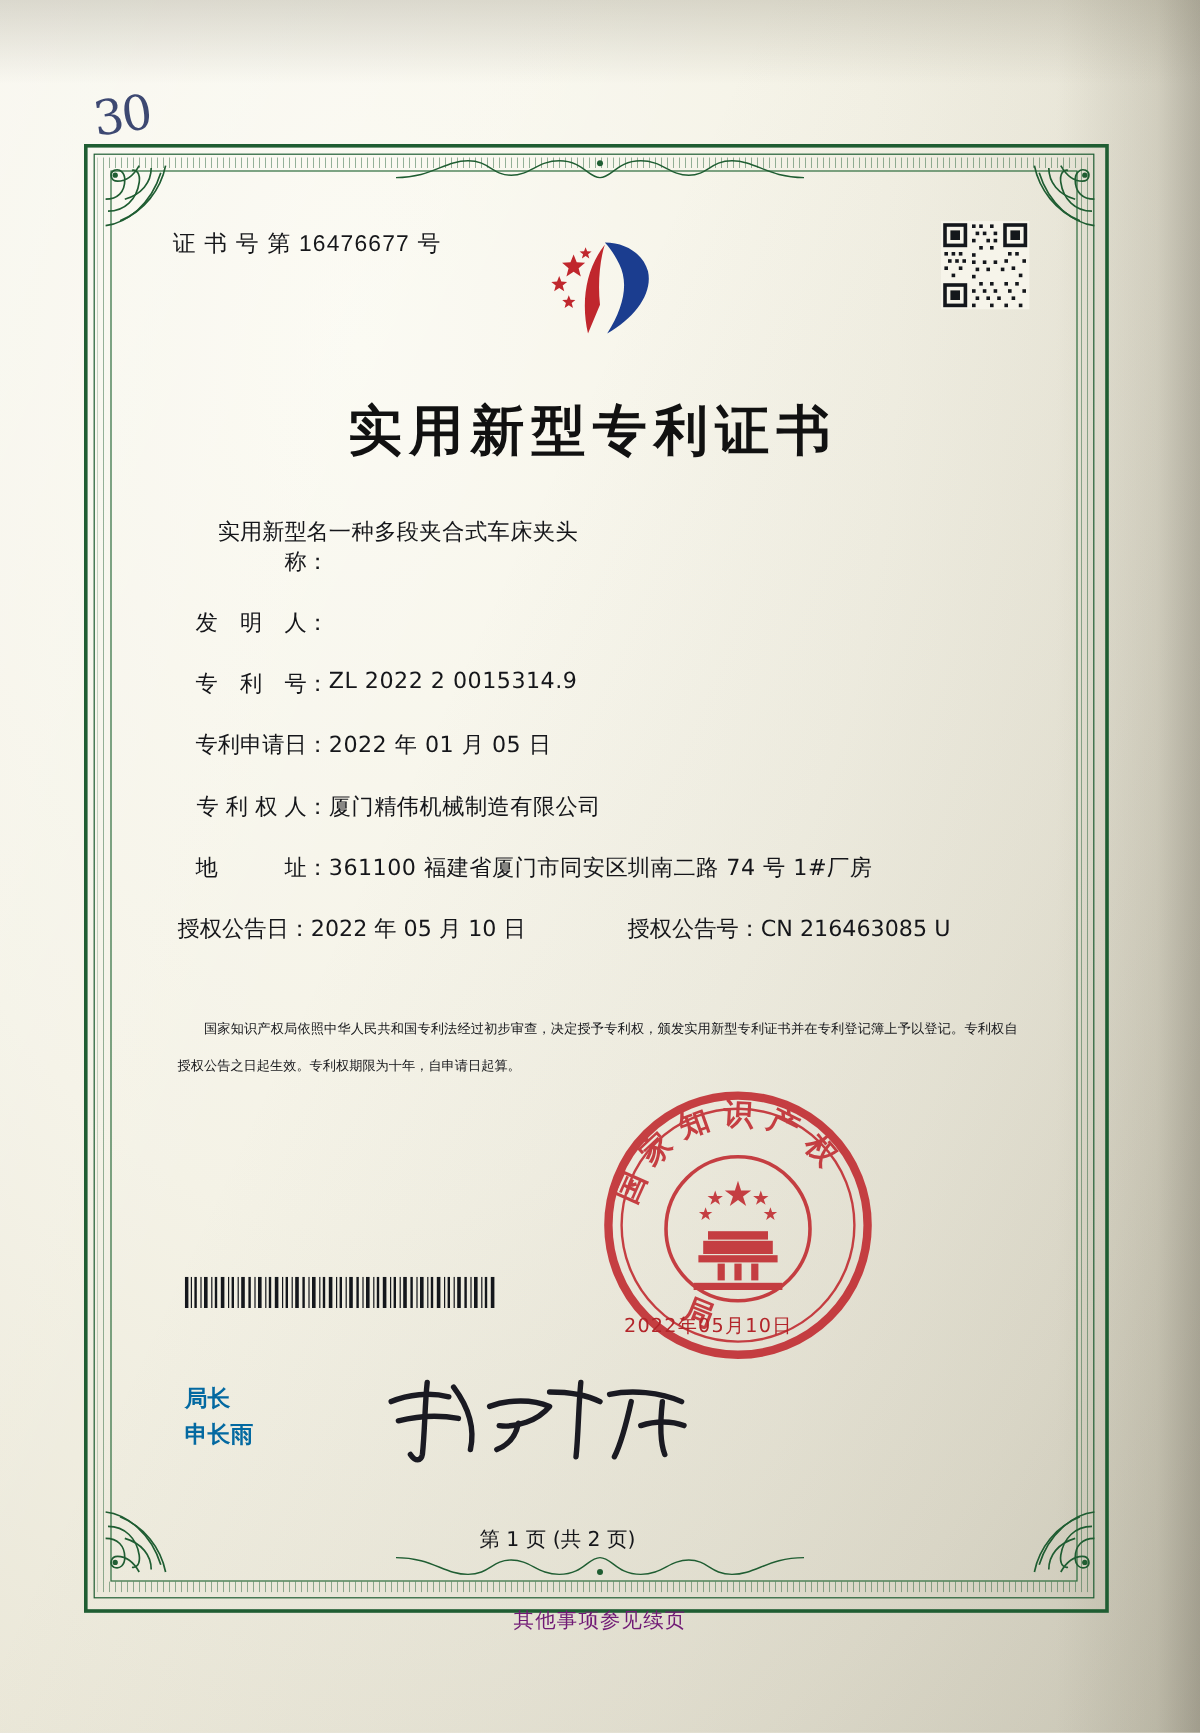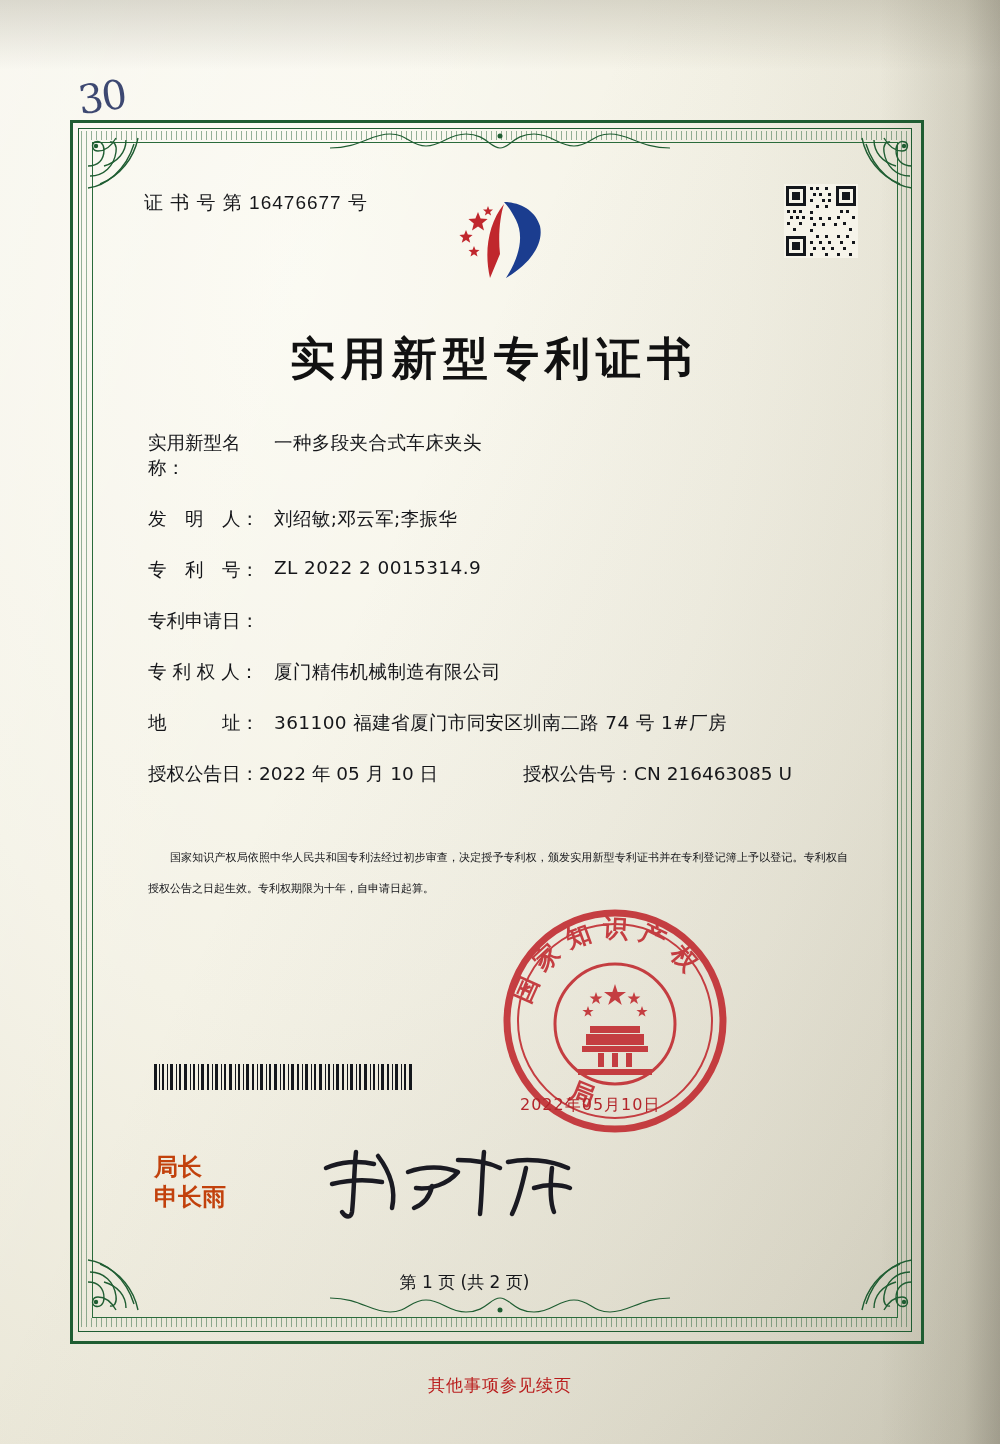--- a/index.html
+++ b/index.html
@@ -94,21 +94,21 @@
   .title{
     position:absolute;left:0;top:175px;width:804px;text-align:center;
     font-family:"DejaVu Sans", sans-serif;
     font-weight:bold;
     font-size:45px;letter-spacing:6px;color:#111;margin-top:12px;
   }
 
   .fields{position:absolute;left:56px;top:288px;width:700px;}
   .field{display:flex;align-items:flex-start;margin-bottom:26px;font-size:18.5px;color:#15161a;
     font-family:"DejaVu Sans", sans-serif;}
-  .f-label{width:126px;flex:0 0 126px;letter-spacing:0px;}
+  .f-label{width:126px;flex:0 0 126px;letter-spacing:0px;text-align:right;}
   .f-value{flex:1;letter-spacing:.4px;}
   .row-two{display:flex;align-items:flex-start;margin-bottom:10px;font-size:18.5px;
     font-family:"DejaVu Sans", sans-serif;color:#15161a;}
   .row-two .left{width:375px;flex:0 0 375px;}
   .row-two .right{flex:1;}
 
   .para{
     position:absolute;left:56px;top:700px;width:700px;
     font-family:"DejaVu Sans", sans-serif;
     font-size:11px;line-height:31px;color:#15161a;text-align:justify;
@@ -123,36 +123,36 @@
     position:absolute;left:500px;top:906px;width:230px;height:230px;
   }
   .seal-date{
     position:absolute;left:520px;top:1095px;width:200px;text-align:left;
     color:#b3252a;font-size:16px;font-family:"DejaVu Sans", sans-serif;
     letter-spacing:1px;
   }
 
   .director{
     position:absolute;left:62px;top:1010px;
-    font-family:Liberation Serif, serif;font-size:24px;color:#c2410c;line-height:30px;
+    font-family:Liberation Mono, monospace;font-size:19px;color:#0369a1;line-height:30px;
     font-weight:bold;
   }
   .signature{
     position:absolute;left:220px;top:1000px;width:280px;height:80px;
     color:#1a1a22;
   }
 
   .page-no{
     position:absolute;left:0;bottom:22px;width:745px;text-align:center;
     font-family:"DejaVu Sans", sans-serif;font-size:17px;color:#15161a;
   }
 
   .footnote{
-    position:absolute;left:0;top:1374px;width:1000px;text-align:center;
-    font-family:"DejaVu Sans", sans-serif;font-size:17px;color:#b91c1c;
+    position:absolute;left:0;top:1339px;width:1000px;text-align:center;
+    font-family:"DejaVu Sans", sans-serif;font-size:17px;color:#701a75;
     letter-spacing:1px;
   }
 </style>
 </head>
 <body>
 
 <div class="paper"></div>
 <div class="scan-shadow"></div>
 <div class="scan-shadow-top"></div>
 
@@ -304,28 +304,28 @@
 
   <div class="title">实用新型专利证书</div>
 
   <div class="fields">
     <div class="field">
       <div class="f-label">实用新型名称：</div>
       <div class="f-value">一种多段夹合式车床夹头</div>
     </div>
     <div class="field">
       <div class="f-label">发　明　人：</div>
-      <div class="f-value">刘绍敏;邓云军;李振华</div>
     </div>
     <div class="field">
       <div class="f-label">专　利　号：</div>
       <div class="f-value">ZL 2022 2 0015314.9</div>
     </div>
     <div class="field">
       <div class="f-label">专利申请日：</div>
+      <div class="f-value">2022 年 01 月 05 日</div>
     </div>
     <div class="field">
       <div class="f-label">专 利 权 人：</div>
       <div class="f-value">厦门精伟机械制造有限公司</div>
     </div>
     <div class="field">
       <div class="f-label">地　　　址：</div>
       <div class="f-value">361100 福建省厦门市同安区圳南二路 74 号 1#厂房</div>
     </div>
     <div class="row-two">

